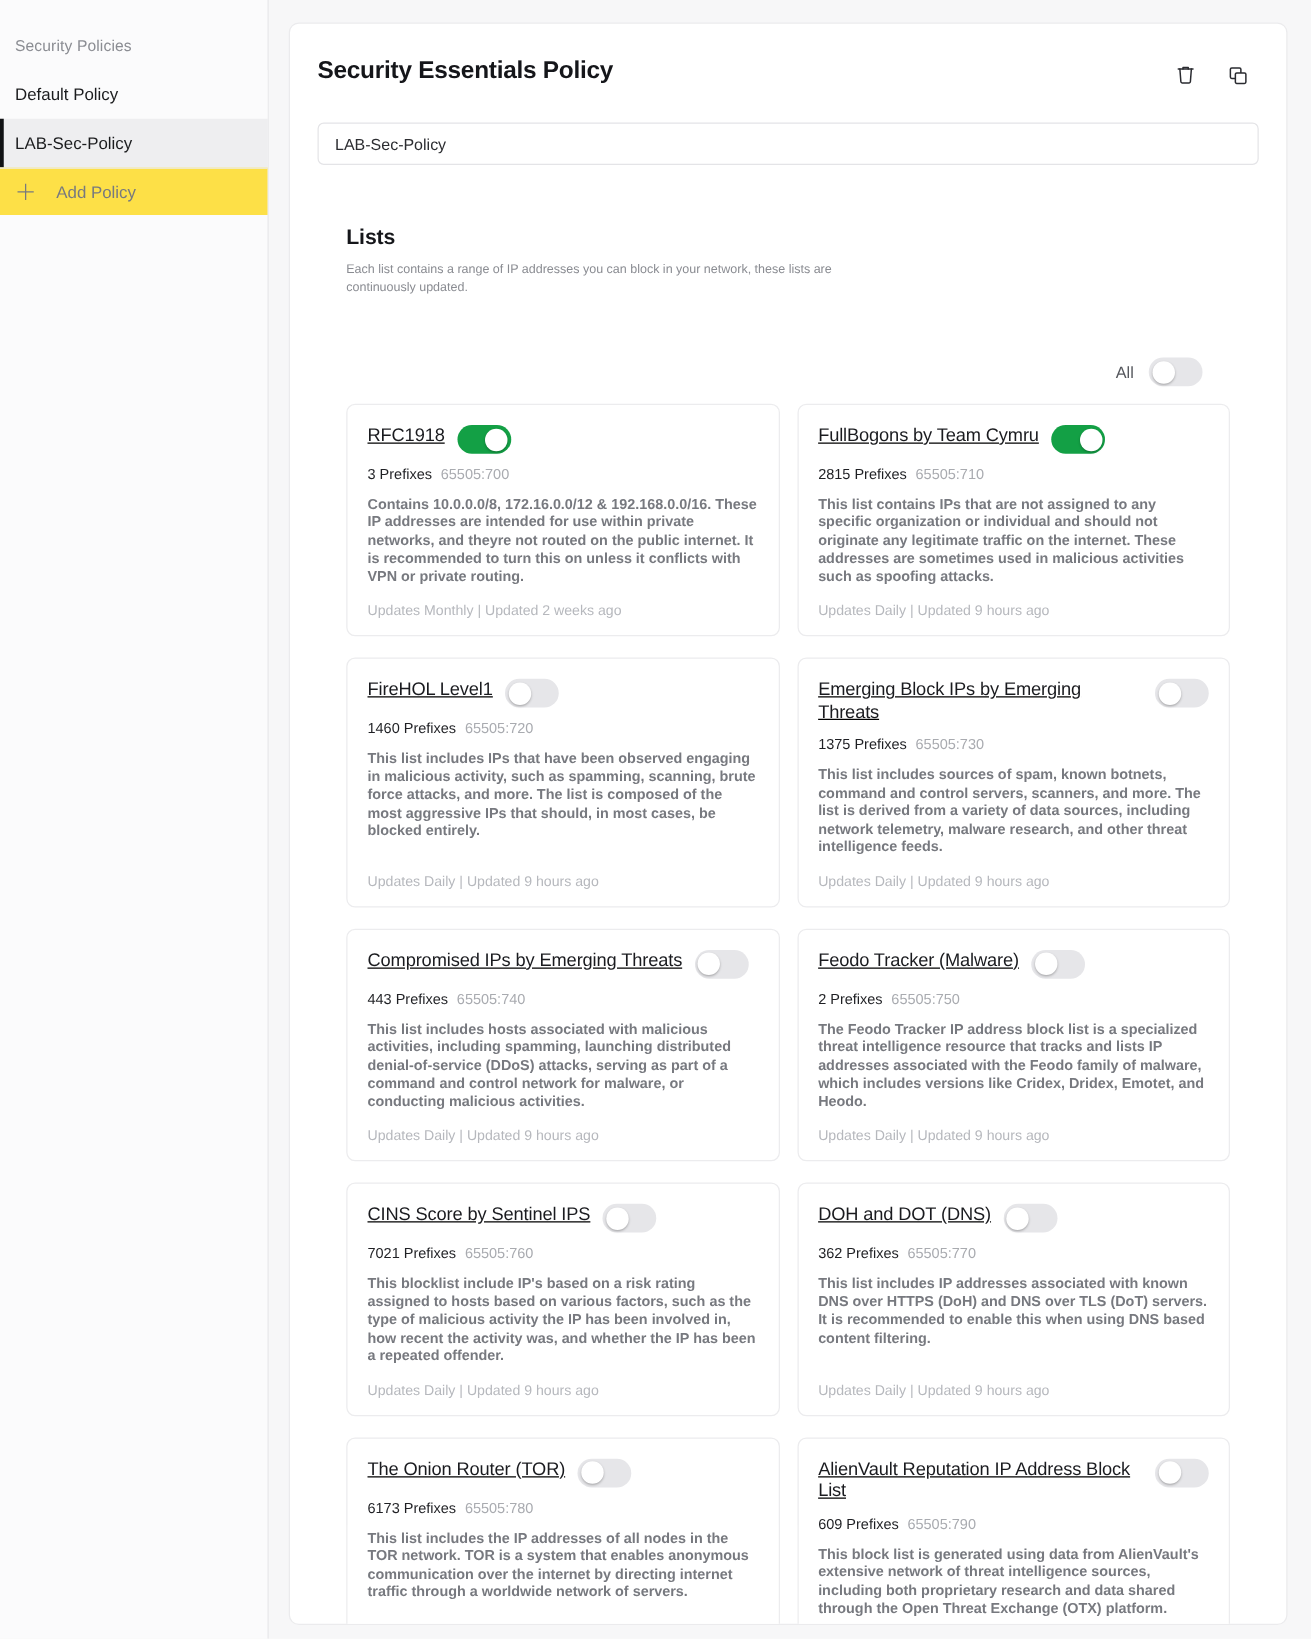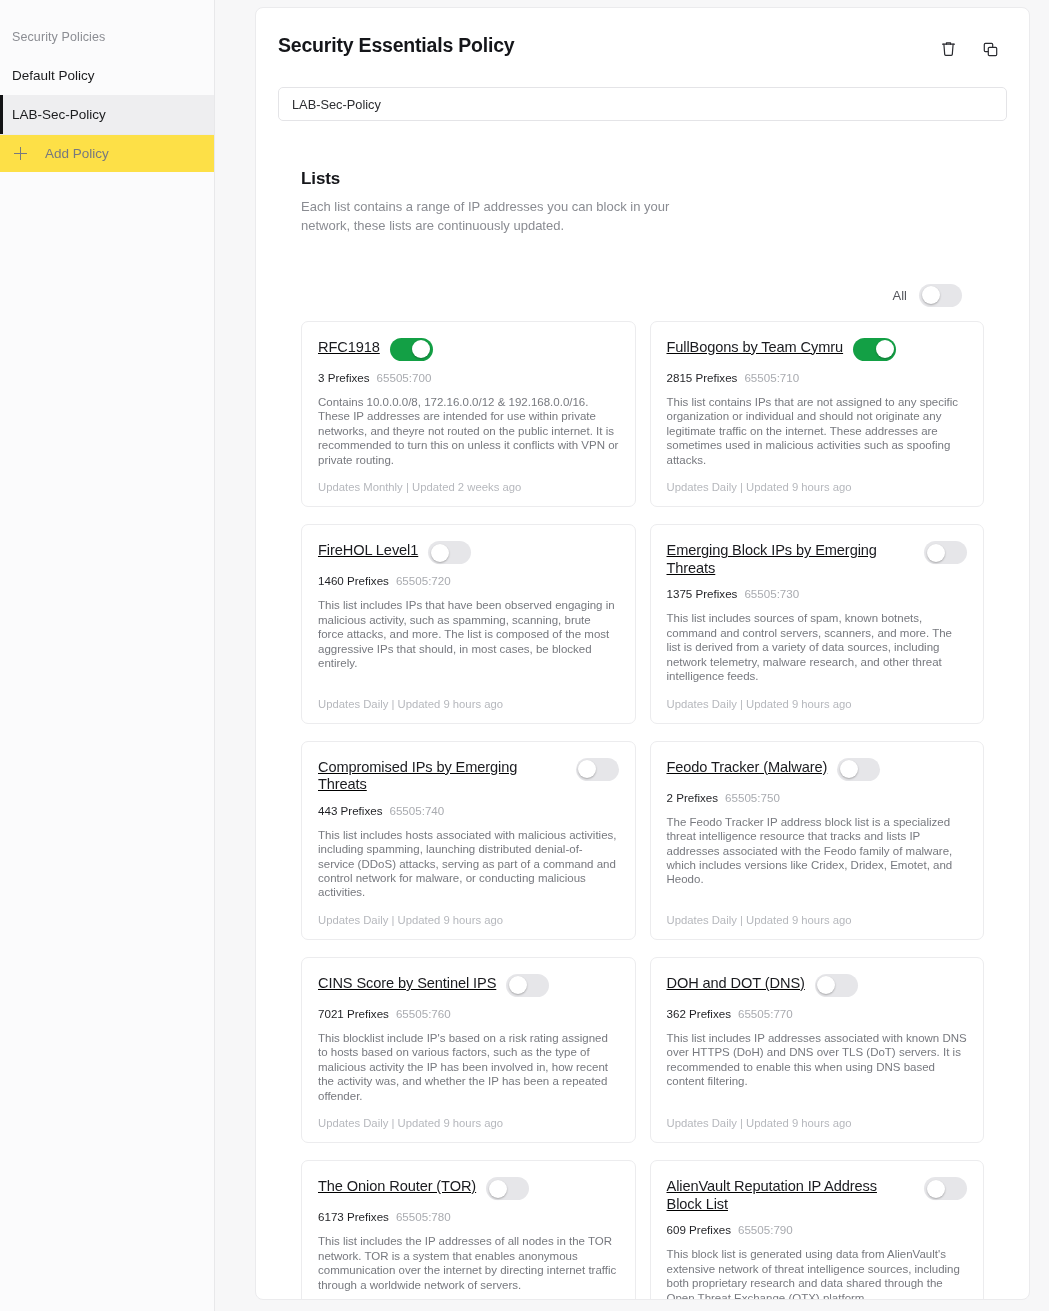--- a/index.html
+++ b/index.html
@@ -4,21 +4,21 @@
 <style>
   * { box-sizing: border-box; margin: 0; padding: 0; }
   html, body {
     width: 1049px;
     height: 1311px;
     background: #f7f7f8;
     font-family: "Liberation Sans", sans-serif;
     -webkit-font-smoothing: antialiased;
     overflow: hidden;
   }
-  .app { position: relative; width: 1049px; height: 990px; display: flex; gap: 24px; }
+  .app { position: relative; width: 1049px; height: 990px; display: flex; }
 
   
   .sidebar {
     width: 215px;
     flex: 0 0 215px;
     background: #fbfbfc;
     border-right: 1px solid #e8e8ea;
     padding-top: 30px;
     height: 1311px;
   }
@@ -67,21 +67,21 @@
     content: "";
     position: absolute;
     background: #77797f;
   }
   .plus-icon::before { left: 0; right: 0; top: 6px; height: 1.4px; }
   .plus-icon::after { top: 0; bottom: 0; left: 6px; width: 1.4px; }
 
   
   .main-wrap {
     flex: 1;
-    padding: 7px 19px 11px 16px;
+    padding: 18px 19px 11px 16px;
     height: 1311px;
   }
   .panel {
     background: #ffffff;
     border: 1px solid #ebebed;
     border-radius: 8px;
     height: 100%;
     padding: 26px 22px 0 22px;
     overflow: hidden;
     position: relative;
@@ -131,21 +131,21 @@
 
   .lists-section { padding: 0 23px; margin-top: 48px; }
   .lists-title {
     font-size: 17px;
     font-weight: 700;
     color: #15161a;
     letter-spacing: -.1px;
   }
   .lists-sub {
     margin-top: 9px;
-    font-size: 13px;
+    font-size: 10px;
     line-height: 1.45;
     color: #8a8c92;
     max-width: 420px;
   }
 
   .all-row {
     display: flex;
     align-items: center;
     justify-content: flex-end;
     gap: 12px;
@@ -210,20 +210,21 @@
     font-size: 11.6px;
     color: #8d8f95;
   }
   .card-meta b { color: #1f2024; font-weight: 400; }
   .card-meta .community { margin-left: 7px; color: #a9abb0; }
   .card-desc {
     margin-top: 11px;
     font-size: 11.5px;
     line-height: 1.26;
     color: #77797f;
+    font-weight: bold;
   }
   .card-foot {
     margin-top: auto;
     padding-top: 14px;
     font-size: 11.3px;
     color: #b6b8bd;
   }
 </style>
 </head>
 <body>

